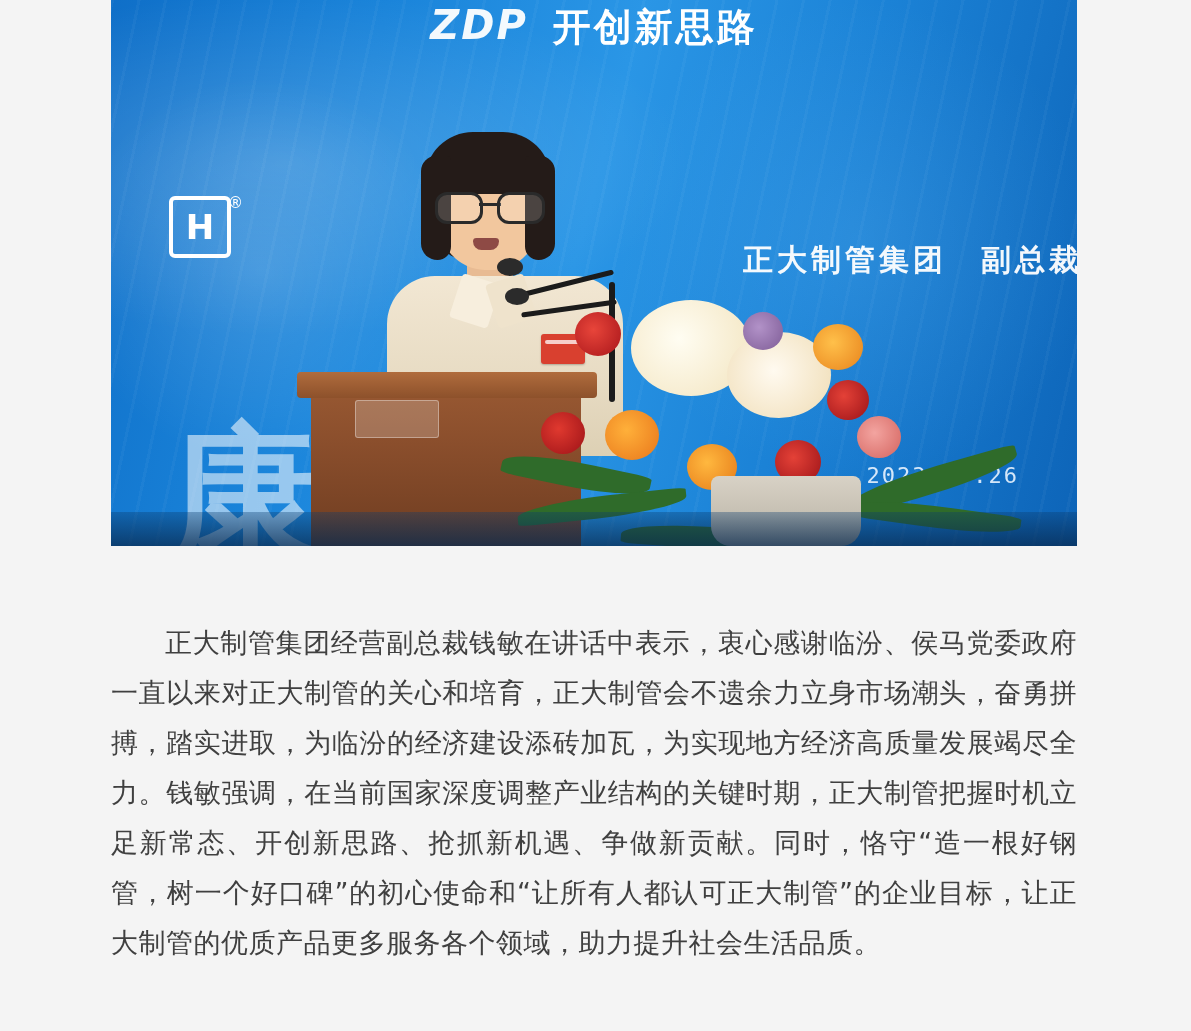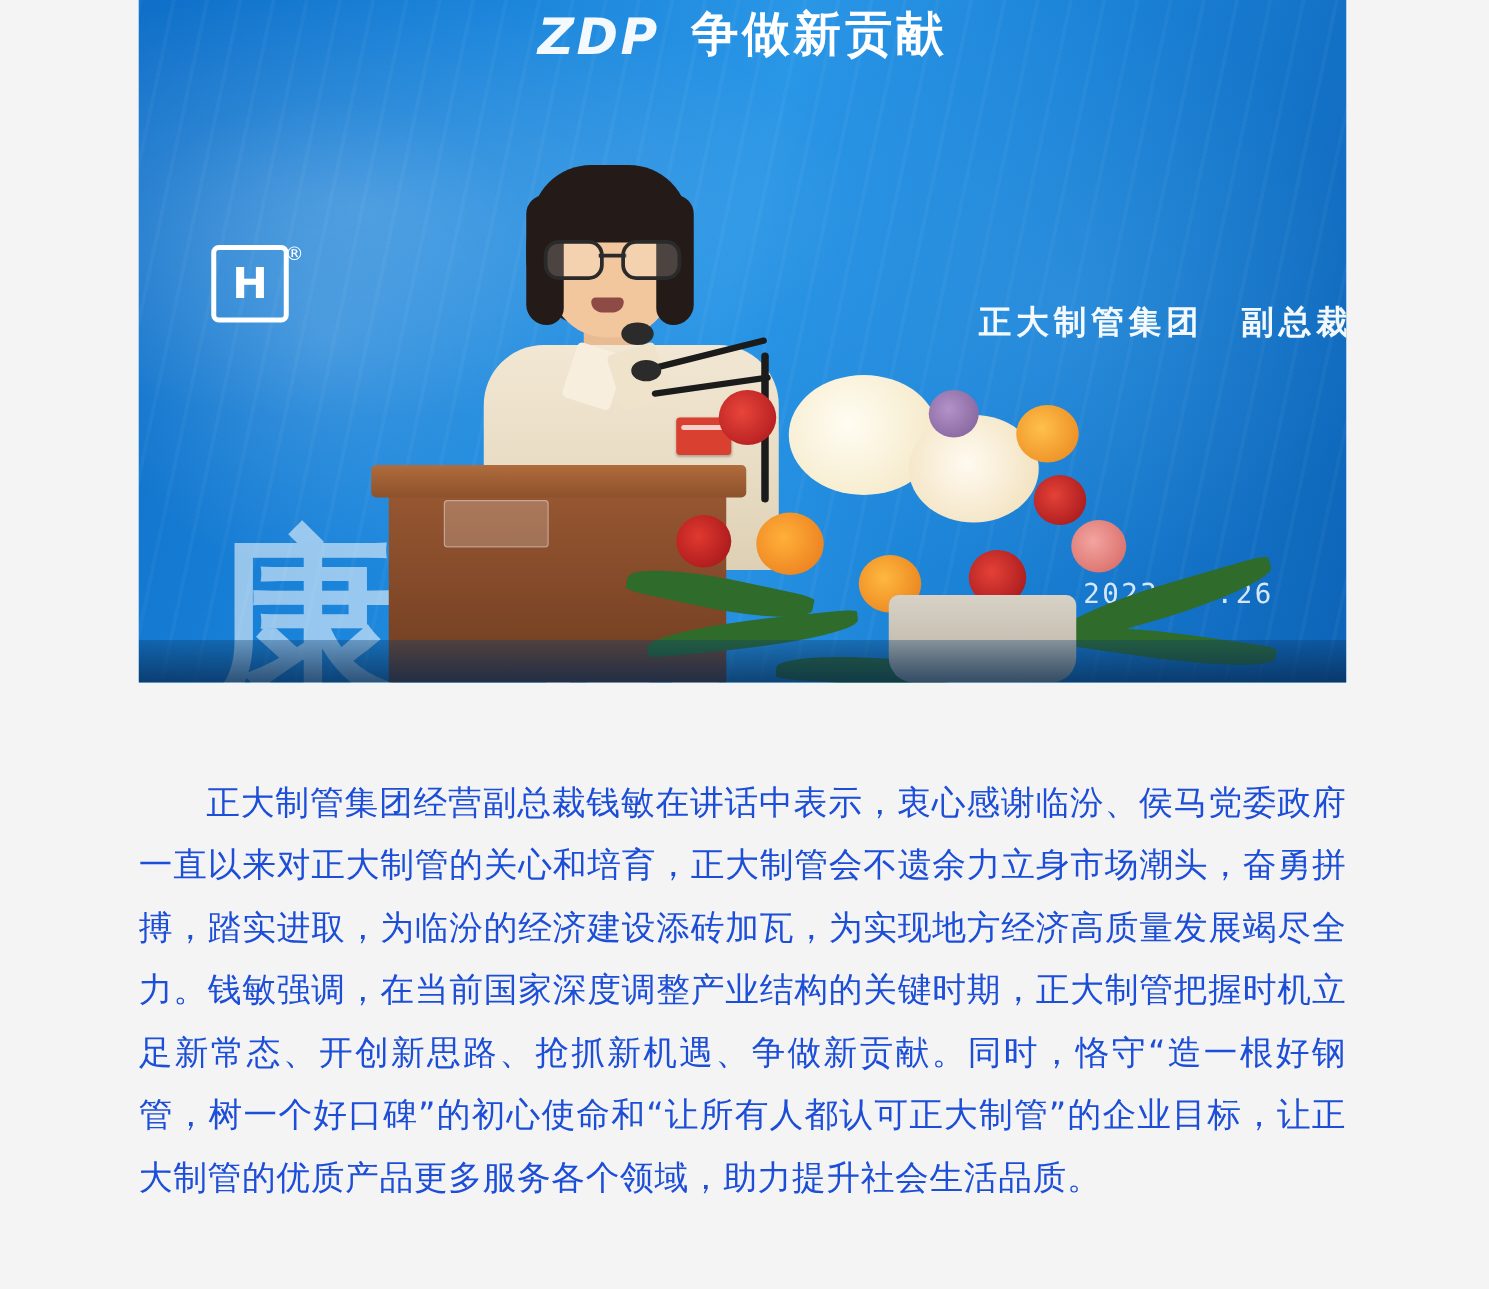--- a/index.html
+++ b/index.html
@@ -64,21 +64,21 @@
     width: 520px; height: 480px;
     background: radial-gradient(circle, rgba(120,200,255,0.18), rgba(255,255,255,0) 68%);
   }
   
   .logo-top {
     position: absolute;
     left: 50%;
     transform: translateX(-50%);
     top: 2px;
     display: flex;
-    align-items: flex-end;
+    align-items: flex-start;
     gap: 25px;
     white-space: nowrap;
   }
   .logo-top .zdp {
     font-family: "DejaVu Sans", sans-serif;
     font-weight: bold;
     font-size: 40px;
     color: #ffffff;
     letter-spacing: 2px;
     font-style: italic;
@@ -128,21 +128,21 @@
     color: #ffffff;
     letter-spacing: 6px;
     text-shadow: 0 2px 6px rgba(0,0,0,.15);
   }
   
   .caption-right {
     position: absolute;
     right: -6px;
     top: 240px;
     font-family: "DejaVu Sans", sans-serif;
-    font-size: 26px;
+    font-size: 30px;
     font-weight: bold;
     color: #ffffff;
     letter-spacing: 4px;
     white-space: nowrap;
     opacity: .95;
   }
   
   .date-stamp {
     position: absolute;
     right: 58px;
@@ -273,21 +273,21 @@
     border-radius: 8px 8px 20px 20px;
   }
 
   
   .body-text {
     margin-top: 72px;
     width: 966px;
     font-family: "DejaVu Sans", sans-serif;
     font-size: 27px;
     line-height: 50px;
-    color: #1d4ed8;
+    color: #404040;
     text-align: justify;
     text-justify: inter-character;
     text-indent: 2em;
     letter-spacing: 0.5px;
   }
 </style>
 </head>
 <body>
 
 <div class="page">
@@ -296,21 +296,21 @@
     <div class="photo-wrap">
       <div class="photo">
         <div class="streaks"></div>
         <div class="wall-glow-left"></div>
         <div class="wall-glow-right"></div>
 
         <div class="bg-char">康 成</div>
 
         <div class="logo-top">
           <span class="zdp">ZDP</span>
-          <span class="zdp-cn">争做新贡献</span>
+          <span class="zdp-cn">开创新思路</span>
         </div>
 
         <div class="logo-left">
           <span class="mark">
             <span>H</span>
             <span class="reg">®</span>
           </span>
         </div>
 
         <div class="caption-right">正大制管集团　副总裁</div>

